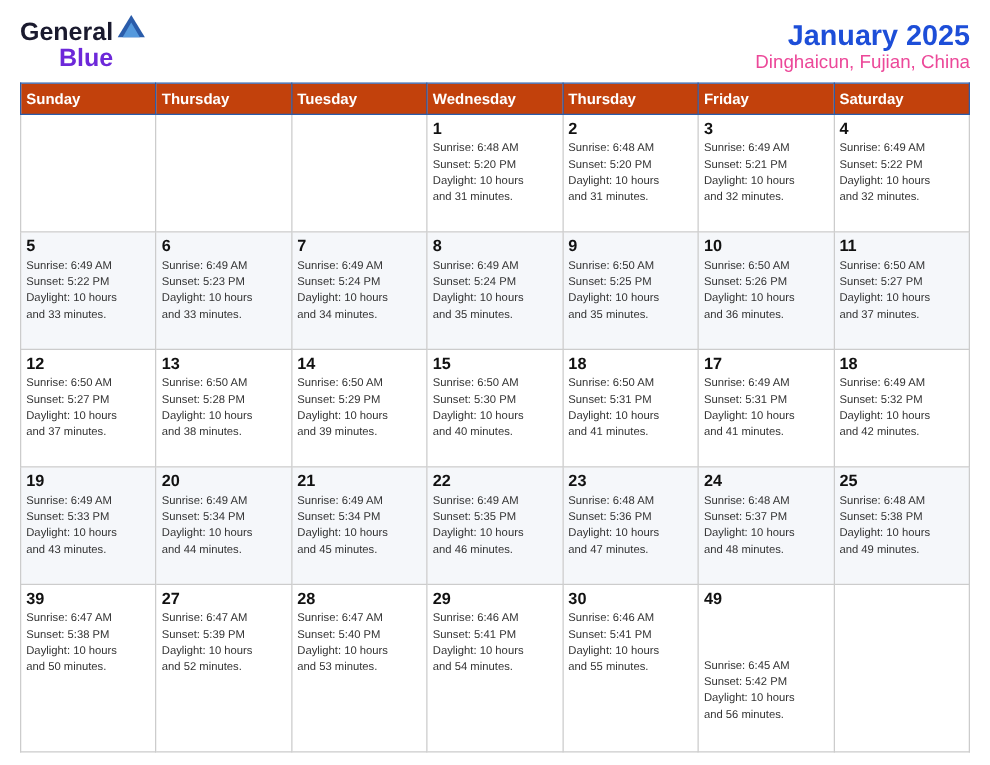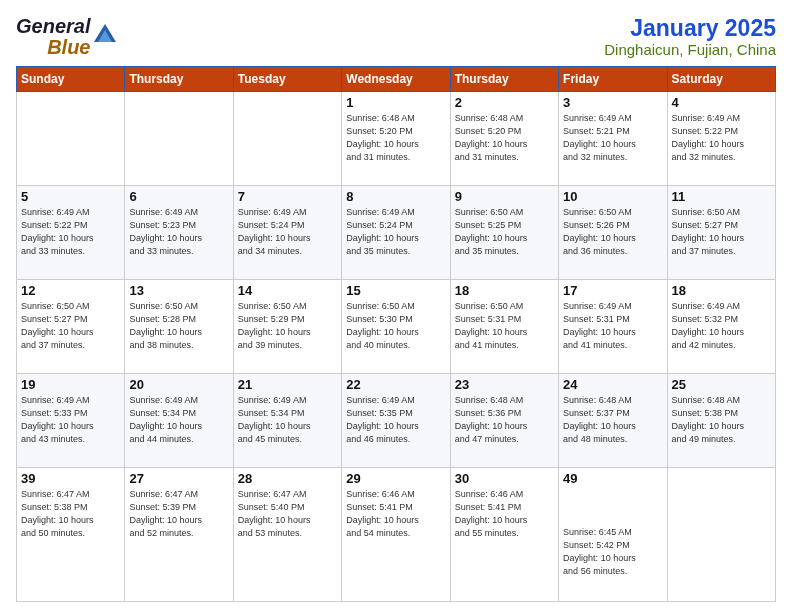--- a/index.html
+++ b/index.html
@@ -33,21 +33,21 @@
     }
     .calendar-title {
       font-size: 23px;
       font-weight: bold;
       color: #1d4ed8;
       line-height: 1.1;
       margin-left: 19px;
     }
     .calendar-subtitle {
       font-size: 15px;
-      color: #4d7c0f;
+      color: #ec4899;
     }
     .calendar-table {
       width: 100%;
       border-collapse: collapse;
       flex: 1;
       table-layout: fixed;
     }
     .calendar-table thead tr th {
       background: #c2410c;
       color: #fff;
@@ -83,24 +83,24 @@
     .empty-cell {
       background: #f9f9f9;
     }
   </style>
 </head>
 <body>
 
 <div class="page">
   <div class="header">
     <div class="logo">
-      <div style="display:flex;align-items:center;gap:2px;font-style:italic;">
+      <div style="display:flex;align-items:flex-start;gap:2px;">
         <div style="display:flex;flex-direction:column;align-items:flex-end;">
           <span style="font-size:20px;font-weight:bold;color:#1a1a2e;line-height:1.05;">General</span>
-          <span style="font-size:20px;font-weight:bold;color:#a16207;line-height:1.05;">Blue</span>
+          <span style="font-size:20px;font-weight:bold;color:#6d28d9;line-height:1.05;">Blue</span>
         </div>
         <div style="margin-left:2px;margin-top:-4px;">
           <svg width="22" height="18" viewBox="0 0 22 18">
             <polygon points="0,18 11,0 22,18" fill="#2a5caa"></polygon>
             <polygon points="4,18 11,6 18,18" fill="#5599dd"></polygon>
           </svg>
         </div>
       </div>
     </div>
     <div class="title-block">

